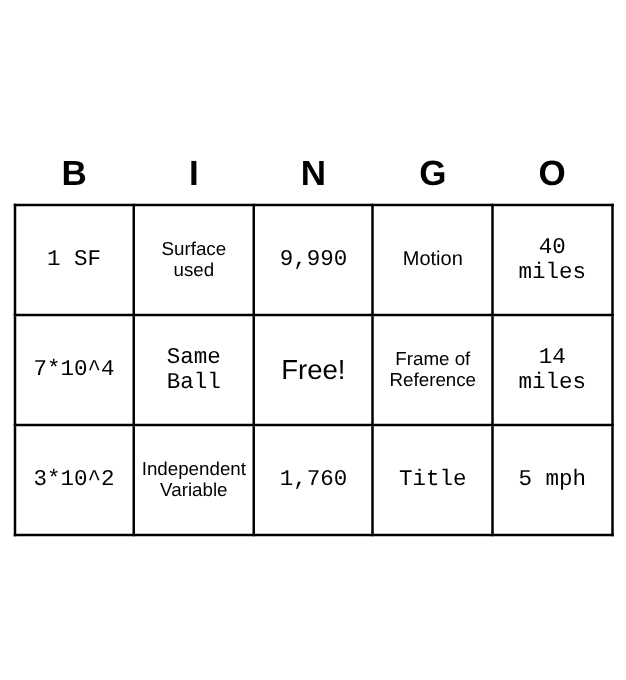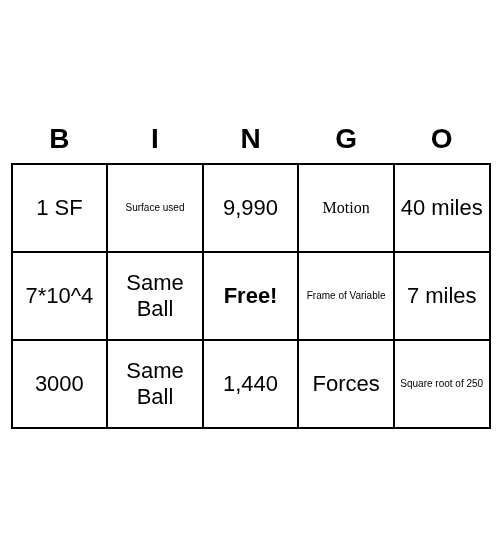--- a/index.html
+++ b/index.html
@@ -36,38 +36,38 @@
     .bingo-card td {
       width: 96px;
       height: 88px;
       border: 2px solid #000000;
       text-align: center;
       vertical-align: middle;
       padding: 4px;
     }
 
     .cell-large {
-      font-size: 22px;
+      font-size: 18px;
       font-weight: normal;
+      font-family: Liberation Mono, monospace;
     }
 
     .cell-medium {
       font-size: 16px;
       font-weight: normal;
-      font-family: Liberation Serif, serif;
     }
 
     .cell-small {
-      font-size: 10px;
+      font-size: 15px;
       font-weight: normal;
     }
 
     .cell-free {
       font-size: 22px;
-      font-weight: bold;
+      font-weight: normal;
       margin-top: 31px;
     }
   </style>
 </head>
 <body>
 
 <table class="bingo-card">
   <thead>
     <tr class="header-row">
     <th>B</th>
@@ -82,24 +82,24 @@
         <td class="cell-large">1 SF</td>
         <td class="cell-small">Surface used</td>
         <td class="cell-large">9,990</td>
         <td class="cell-medium">Motion</td>
         <td class="cell-large">40 miles</td>
       </tr>
       <tr>
         <td class="cell-large">7*10^4</td>
         <td class="cell-large">Same Ball</td>
         <td class="cell-free">Free!</td>
-        <td class="cell-small">Frame of Variable</td>
-        <td class="cell-large">7 miles</td>
+        <td class="cell-small">Frame of Reference</td>
+        <td class="cell-large">14 miles</td>
       </tr>
       <tr>
-        <td class="cell-large">3000</td>
-        <td class="cell-large">Same Ball</td>
-        <td class="cell-large">1,440</td>
-        <td class="cell-large">Forces</td>
-        <td class="cell-small">Square root of 250</td>
+        <td class="cell-large">3*10^2</td>
+        <td class="cell-small">Independent Variable</td>
+        <td class="cell-large">1,760</td>
+        <td class="cell-large">Title</td>
+        <td class="cell-large">5 mph</td>
       </tr>
     </tbody>
 </table>
 
 </body></html>

